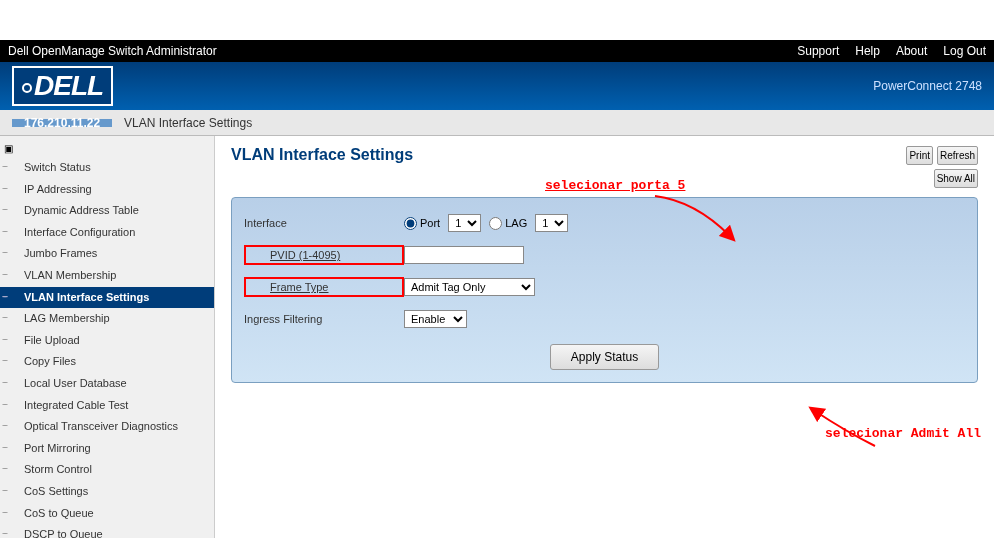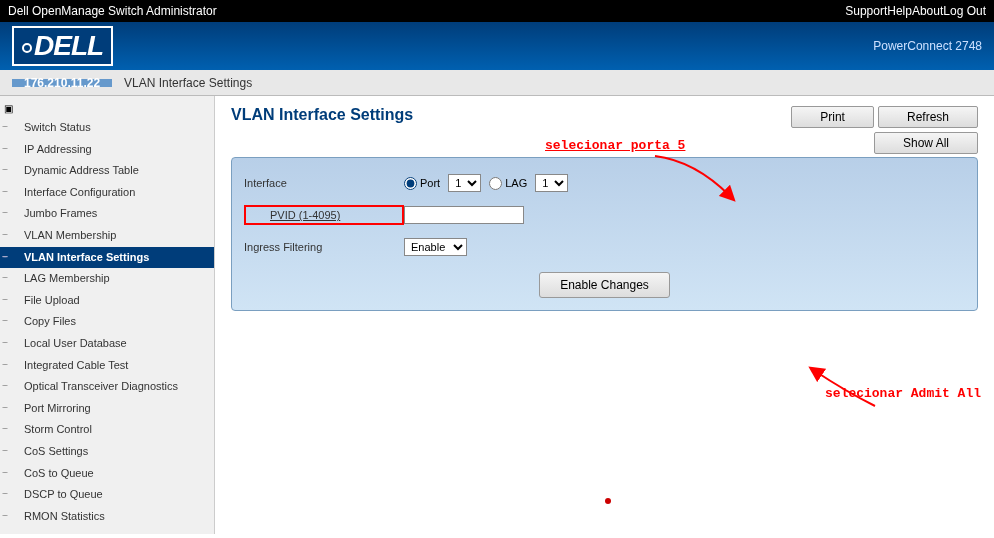--- a/index.html
+++ b/index.html
@@ -7,23 +7,24 @@
 
     
     .top-bar {
       background: #000;
       color: #fff;
       display: flex;
       justify-content: space-between;
       align-items: center;
       padding: 11px 8px;
       height: 22px;
+      margin-top: 40px;
     }
     .top-bar-title { font-size: 12px; }
-    .top-bar-links { display: flex; font-size: 12px; }
+    .top-bar-links { display: flex; gap: 16px; font-size: 12px; }
     .top-bar-links span { cursor: pointer; color: #fff; }
 
     
     .header {
       background: linear-gradient(to bottom, #003d7a, #0060b0);
       display: flex;
       align-items: center;
       justify-content: space-between;
       padding: 6px 12px;
       height: 48px;
@@ -142,22 +143,22 @@
       right: 16px;
       display: flex;
       flex-direction: column;
       gap: 4px;
       align-items: flex-end;
     }
     .action-buttons-top .btn-row { display: flex; gap: 4px; }
     .btn {
       background: linear-gradient(to bottom, #f5f5f5, #ddd);
       border: 1px solid #999;
-      padding: 3px 28px;
-      font-size: 12px;
+      padding: 3px 2px;
+      font-size: 10px;
       cursor: pointer;
       border-radius: 2px;
     }
 
     
     .form-panel {
       background: linear-gradient(to bottom, #b8cfe8, #d0e4f5);
       border: 1px solid #7a9fc0;
       border-radius: 4px;
       padding: 12px;
@@ -350,30 +351,36 @@
         </div>
       </div>
 
       <div class="form-row">
         <div class="form-label form-label-outlined">PVID (1-4095)</div>
         <div class="form-control">
           <input type="text" style="">
         </div>
       </div>
 
+      <div class="form-row">
+        <div class="form-label form-label-outlined">Frame Type</div>
+        <div class="form-control">
+          <select id="frame-type-select"><option>Admit Tag Only</option><option>Admit All</option><option>Admit Untagged Only</option></select>
+        </div>
+      </div>
 
       <div class="form-row">
         <div class="form-label">Ingress Filtering</div>
         <div class="form-control">
           <select id="ingress-select"><option>Enable</option><option>Disable</option></select>
         </div>
       </div>
 
       <div style="text-align:center; margin-top: 10px;">
-        <button class="apply-btn">Enable Changes</button>
+        <button class="apply-btn">Apply Status</button>
       </div>
     </div>
 
     <div class="annotation" style="top: 290px; left: 610px;">
       <span>selecionar Admit All</span>
     </div>
 
     <svg class="arrow-svg" style="top: 255px; left: 580px; width: 100px; height: 60px;">
       <defs>
         <marker id="arrowhead2" markerWidth="8" markerHeight="8" refX="4" refY="4" orient="auto">

